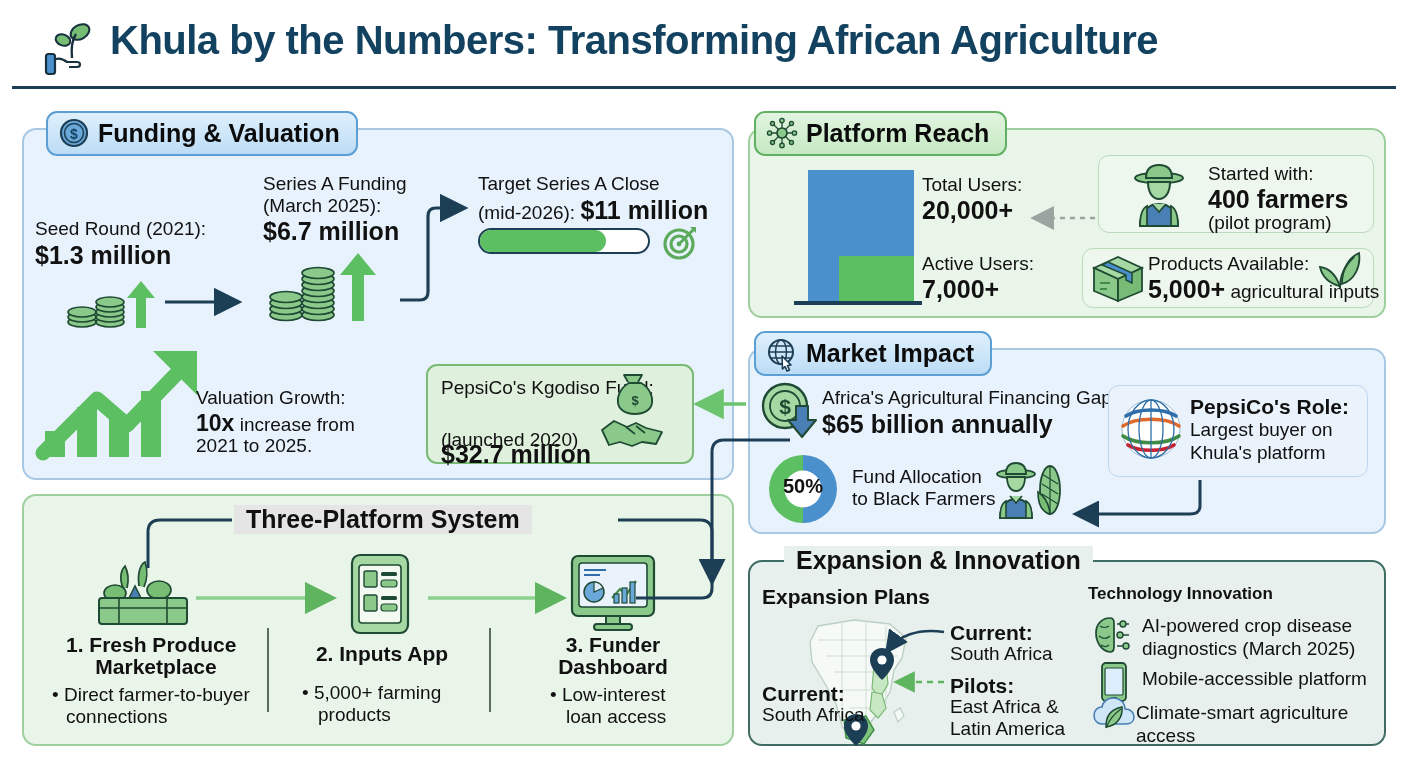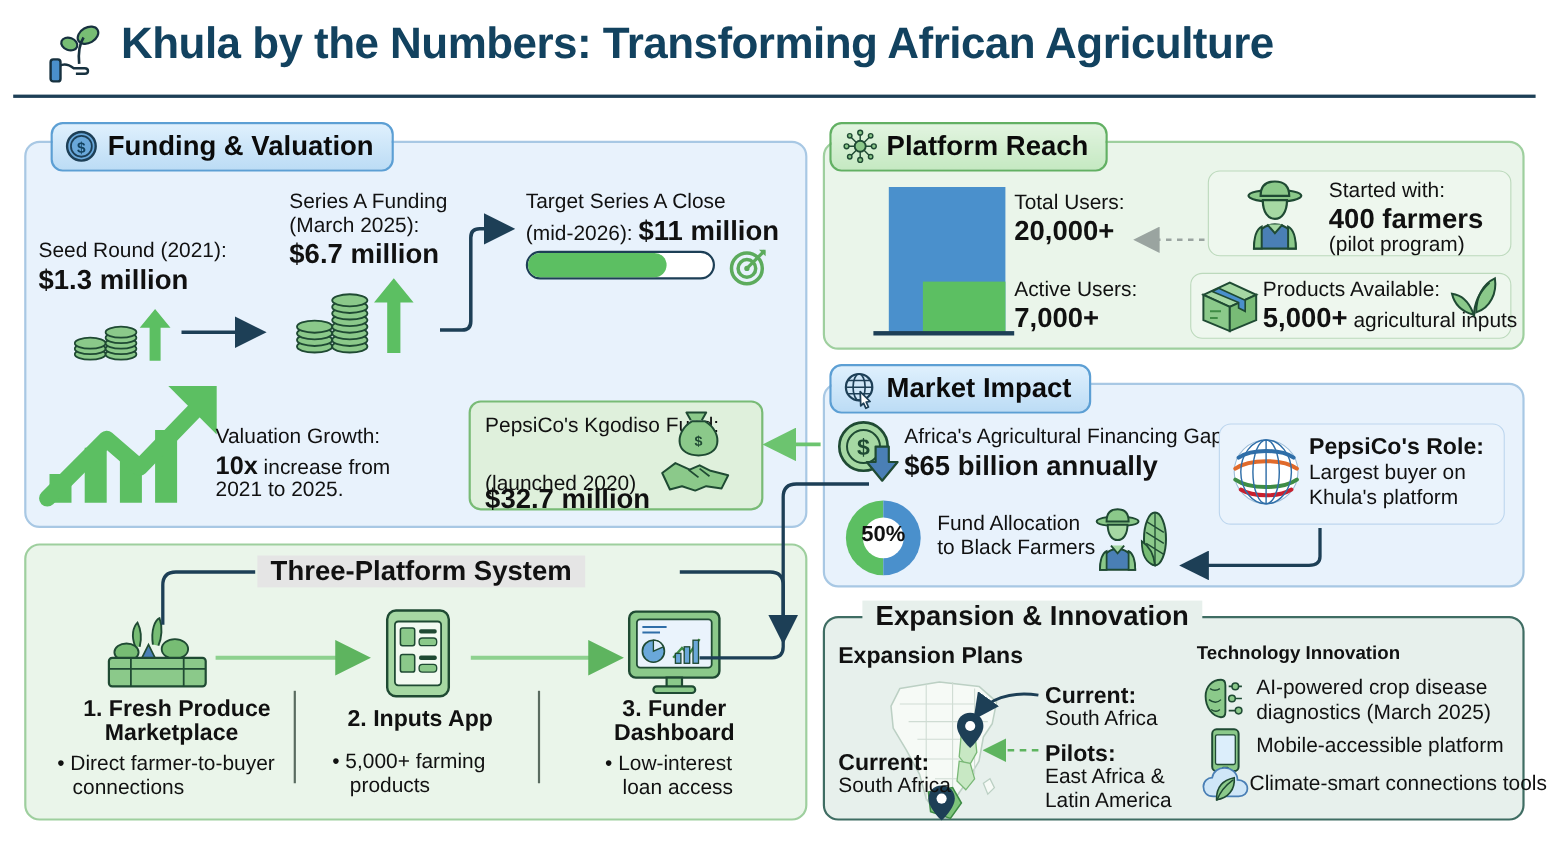--- a/index.html
+++ b/index.html
@@ -220,21 +220,21 @@
       <g fill="#6aa8da" stroke="#1f4a33" stroke-width="1.2">
         <rect x="44" y="40" width="5" height="9"></rect>
           <rect x="52" y="34" width="5" height="15"></rect>
           <rect x="60" y="28" width="5" height="21"></rect>
       </g>
       <rect x="36" y="62" width="14" height="9" fill="#8bc98a" stroke="#1f4a33" stroke-width="2"></rect>
       <rect x="24" y="70" width="38" height="6" rx="3" fill="#8bc98a" stroke="#1f4a33" stroke-width="2"></rect>
     </svg>
   </div>
 
-  <div class="txt mid" style="left:66px; top:632px; width:180px; text-align:right;">1. Fresh Produce</div>
+  <div class="txt mid" style="left:66px; top:632px; width:180px; text-align:left;">1. Fresh Produce</div>
   <div class="txt lbl" style="left:52px; top:684px;">• <span>Direct farmer-to-buyer</span></div>
   <div class="txt mid" style="left:66px; top:654px; width:180px; text-align:center;">Marketplace</div>
   <div class="txt lbl" style="left:66px; top:706px;">connections</div>
 
   <div class="txt mid" style="left:292px; top:641px; width:180px; text-align:center;">2. Inputs App</div>
   <div class="txt lbl" style="left:302px; top:682px;">• <span>5,000+ farming</span></div>
   <div class="txt lbl" style="left:318px; top:704px;">products</div>
 
   <div class="txt mid" style="left:523px; top:632px; width:180px; text-align:center;">3. Funder</div>
   <div class="txt mid" style="left:523px; top:654px; width:180px; text-align:center;">Dashboard</div>
@@ -443,21 +443,21 @@
   </div>
   <div class="txt lbl" style="left:1142px; top:668px;">Mobile-accessible platform</div>
 
   <div style="position:absolute; left:1092px; top:696px;">
     <svg viewBox="0 0 44 34" width="44" height="34">
       <path d="M11 28 c-6 0 -9 -4 -9 -9 c0 -5 4 -8 8 -8 c1 -6 6 -9 11 -9 c7 0 12 5 12 11 c5 0 9 3 9 8 c0 4 -3 7 -8 7 z" fill="#cfe6f7" stroke="#4a7fb5" stroke-width="1.6"></path>
       <path d="M14 30 C14 19 20 13 30 11 C31 22 24 30 14 31 z" fill="#8bc98a" stroke="#1f4a33" stroke-width="1.5"></path>
       <path d="M14 32 C17 24 22 18 29 13" fill="none" stroke="#1f4a33" stroke-width="1.3"></path>
     </svg>
   </div>
-  <div class="txt lbl" style="left:1136px; top:702px;">Climate-smart connections tools</div>
+  <div class="txt lbl" style="left:1136px; top:702px;">Climate-smart agriculture access</div>
 
   <svg class="ovl">
     <defs>
       <marker id="navyArrow" markerWidth="9" markerHeight="9" refX="7" refY="4.5" orient="auto">
         <path d="M0 0 L9 4.5 L0 9 z" fill="#1d3f56"></path>
       </marker>
       <marker id="greenArrow" markerWidth="9" markerHeight="9" refX="7" refY="4.5" orient="auto">
         <path d="M0 0 L9 4.5 L0 9 z" fill="#6cc46f"></path>
       </marker>
       <marker id="greyArrow" markerWidth="10" markerHeight="10" refX="8" refY="5" orient="auto">

